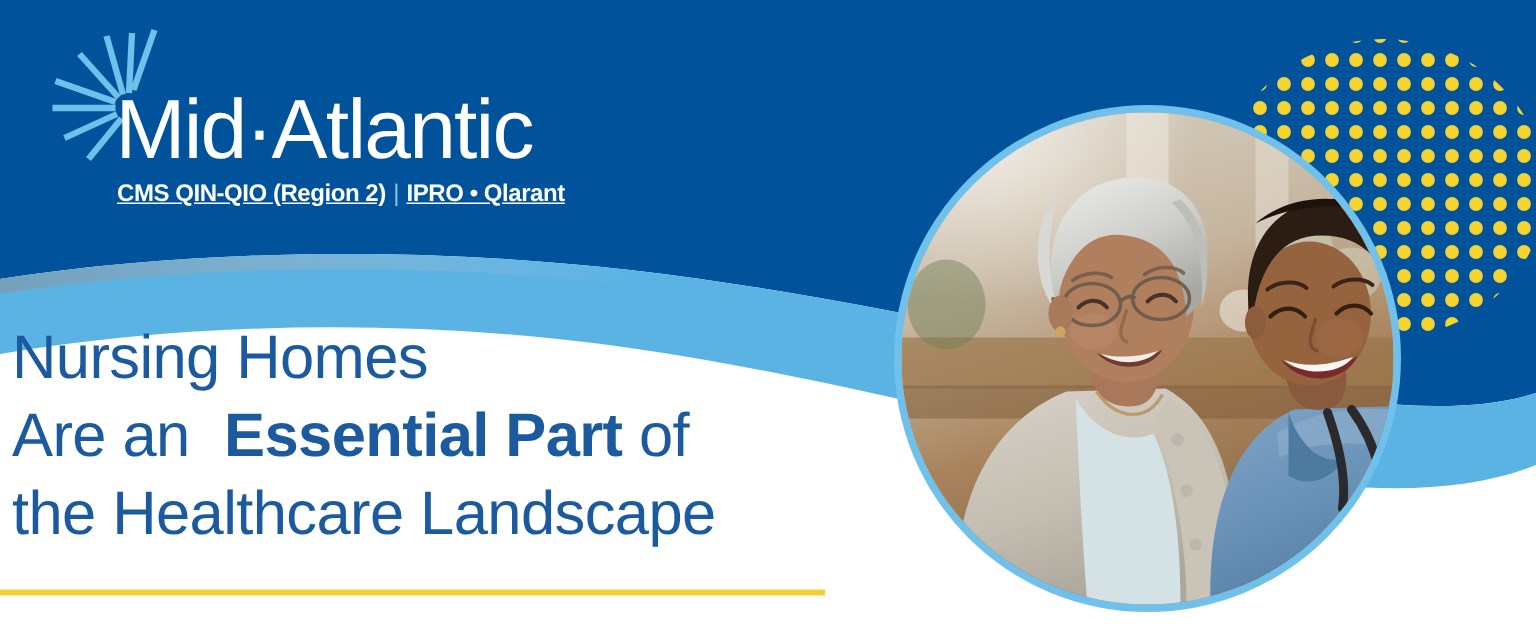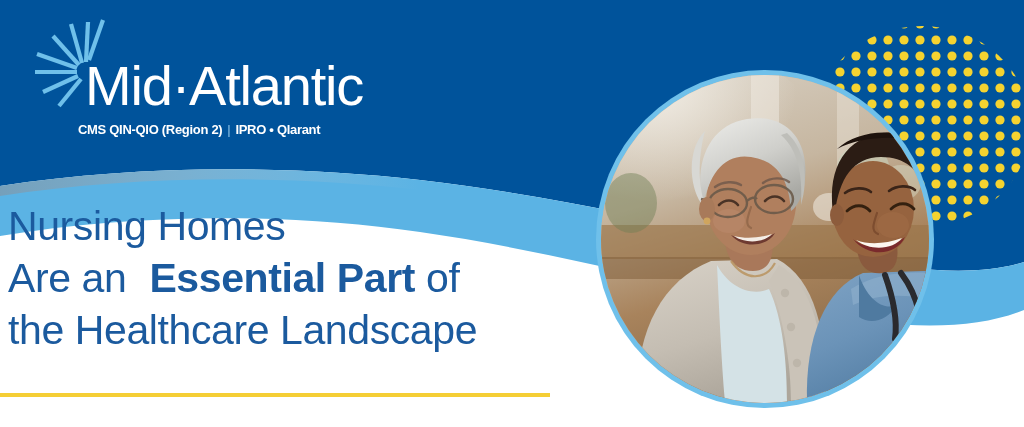--- a/index.html
+++ b/index.html
@@ -49,45 +49,45 @@
     position: absolute;
     left: 44px;
     top: 44px;
     font-family: "Liberation Sans", sans-serif;
     font-size: 56px;
     line-height: 56px;
     font-weight: 400;
     color: #ffffff;
     letter-spacing: -1.2px;
     white-space: nowrap;
-    margin-left: 8px;
   }
   .tagline {
     position: absolute;
     left: 45px;
     top: 106px;
     font-family: "Liberation Sans", sans-serif;
-    font-size: 13px;
+    font-size: 16px;
     line-height: 20px;
     font-weight: 700;
     color: #ffffff;
     white-space: nowrap;
     letter-spacing: -0.3px;
+    text-decoration: underline;
   }
   .tagline .divider {
     color: #8FC4E8;
     font-weight: 400;
     padding: 0 5px;
   }
 
   
   .headline {
     position: absolute;
     left: 8px;
-    top: 200px;
+    top: 212px;
     z-index: 7;
     font-family: "Liberation Sans", sans-serif;
     font-size: 41px;
     line-height: 52px;
     color: #1B5A9E;
     font-weight: 400;
     letter-spacing: -0.4px;
     white-space: nowrap;
   }
   .headline .strong { font-weight: 700; margin-left: 12px; }

